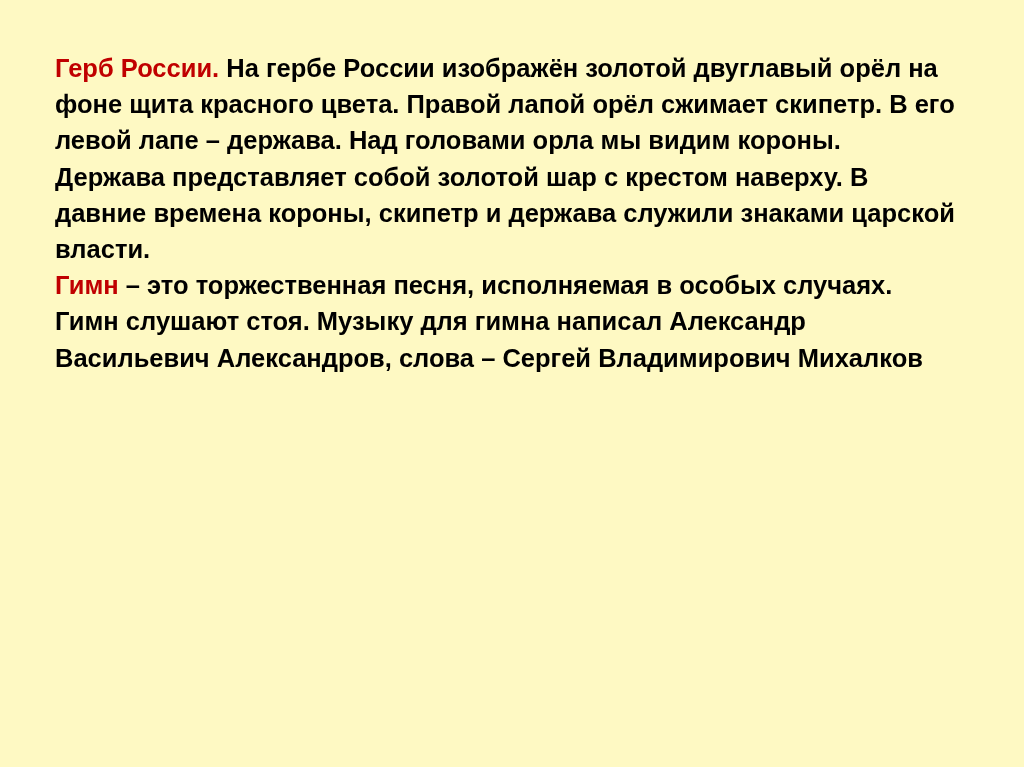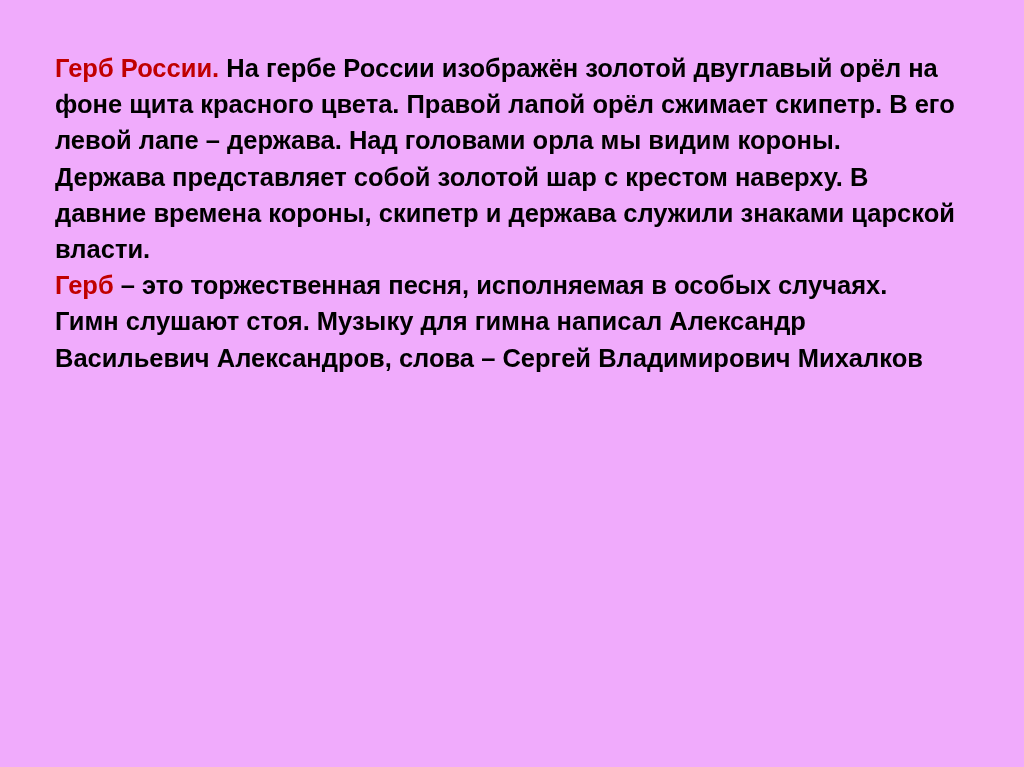--- a/index.html
+++ b/index.html
@@ -10,21 +10,21 @@
   body {
     width: 1024px;
     height: 767px;
     overflow: hidden;
     font-family: "Liberation Sans", sans-serif;
   }
   .slide {
     position: relative;
     width: 1024px;
     height: 767px;
-    background: #f0abfc;
+    background: #fef9c3;
     box-sizing: border-box;
   }
   .content-block {
     position: absolute;
     left: 55px;
     top: 50px;
     width: 900px;
   }
   .para {
     margin: 0;
@@ -42,16 +42,16 @@
 </style>
 </head>
 <body>
 
 <div class="slide">
   <div class="content-block">
 
     <p class="para"><span class="accent">Герб России.</span><span> На гербе России изображён золотой двуглавый орёл на фоне щита красного цвета. Правой лапой орёл сжимает скипетр. В его левой лапе – держава. Над головами орла мы видим короны. Держава представляет собой золотой шар с крестом наверху. В давние времена короны, скипетр и держава служили знаками царской власти.</span></p>
 
 
-    <p class="para"><span class="accent">Герб</span><span> – это торжественная песня, исполняемая в особых случаях. Гимн слушают стоя. Музыку для гимна написал Александр Васильевич Александров, слова – Сергей Владимирович Михалков</span></p>
+    <p class="para"><span class="accent">Гимн</span><span> – это торжественная песня, исполняемая в особых случаях. Гимн слушают стоя. Музыку для гимна написал Александр Васильевич Александров, слова – Сергей Владимирович Михалков</span></p>
 
   </div>
 </div>
 
 </body></html>

